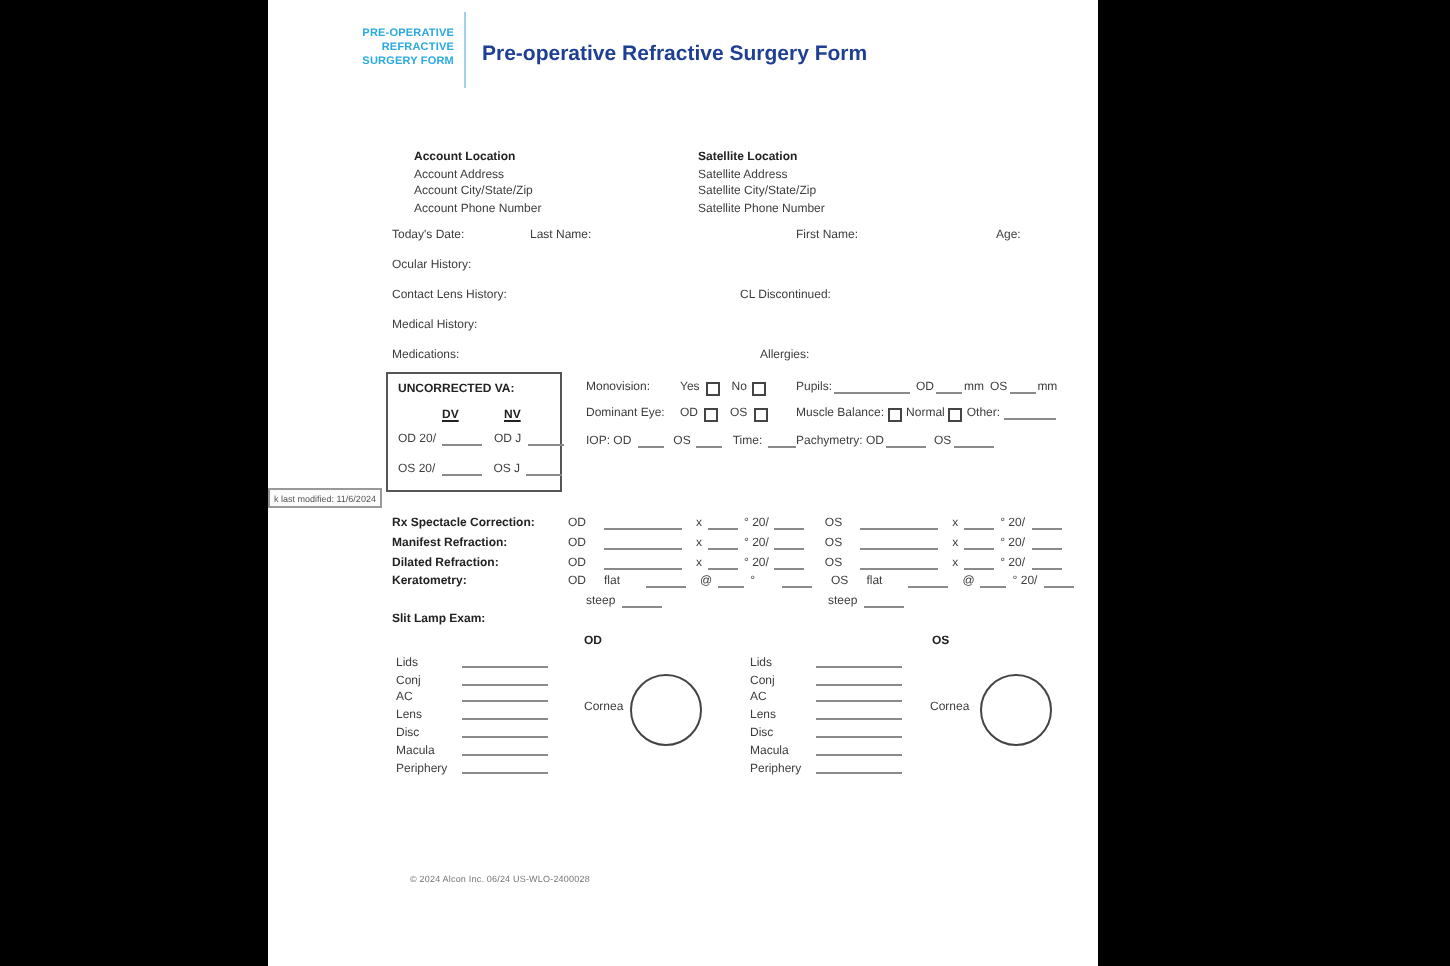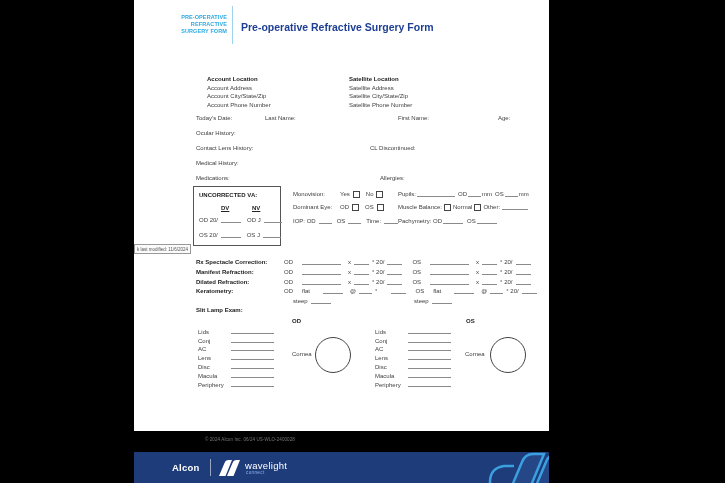--- a/index.html
+++ b/index.html
@@ -1,21 +1,21 @@
 <!DOCTYPE html>
 <html><head>
 <meta charset="utf-8">
 <style>
   html,body{margin:0;padding:0;}
   body{
     width:725px;height:483px;background:#000;position:relative;overflow:hidden;
     font-family:"Liberation Sans", sans-serif;
   }
   .page{
-    position:absolute;left:134px;top:0;width:415px;height:431px;background:#ffffff;
+    position:absolute;left:134px;top:0;width:415px;height:483px;background:#ffffff;
   }
   .abs{position:absolute;white-space:nowrap;}
   .row{position:absolute;display:flex;align-items:flex-end;column-gap:3px;white-space:nowrap;}
   .t{font-size:6px;color:#3d3d3d;line-height:8px;}
   .b{font-weight:bold;color:#222;}
   .ln{display:inline-block;border-bottom:1px solid #8a8a8a;height:1px;align-self:flex-end;margin-bottom:1px;}
   .cb{display:inline-block;width:7px;height:7px;border:1px solid #444;background:#fff;box-sizing:border-box;align-self:flex-end;margin-bottom:0;}
   
   .badge{position:absolute;left:0;top:14px;width:93px;text-align:right;
     color:#2BAAE2;font-weight:bold;font-size:5.5px;line-height:6.8px;letter-spacing:.1px;}
@@ -284,29 +284,14 @@
     <div class="sl-row">
         <span class="lab">Periphery</span>
         <span class="ln"></span>
       </div>
   </div>
   <span class="abs t" style="left:331px;top:350px;">Cornea</span>
   <div class="circle" style="left:356px;top:337px;"></div>
 
   <div class="copyright">© 2024 Alcon Inc.    06/24    US-WLO-2400028</div>
 
-  <div class="banner">
-    <span class="alcon">Alcon</span>
-    <span class="bdiv"></span>
-    <svg width="24" height="19" style="position:absolute;left:84px;top:6px;" aria-hidden="true">
-      <path d="M1,18 L6.5,5 Q7.5,2 10.5,2 L14,2 L7.5,18 Z" fill="#ffffff"></path>
-      <path d="M9,18 L14.5,5 Q15.5,2 18.5,2 L22,2 L15.5,18 Z" fill="#ffffff"></path>
-    </svg>
-    <span class="wl">wavelight</span>
-    <span class="connect">connect</span>
-    <svg width="110" height="60" style="position:absolute;left:350px;top:-10px;" aria-hidden="true">
-      <path d="M20,58 Q6,54 6,40 Q6,26 20,24 L30,24" fill="none" stroke="#3AA0E0" stroke-width="2.5"></path>
-      <path d="M22,58 L38,20 Q41,12 49,12 L60,12 L41,58 Z" fill="rgba(90,160,230,0.12)" stroke="#3AA0E0" stroke-width="2.5"></path>
-      <path d="M46,58 L62,20 Q65,12 73,12 L84,12 L65,58 Z" fill="rgba(90,160,230,0.12)" stroke="#3AA0E0" stroke-width="2.5"></path>
-    </svg>
-  </div>
 
 </div>
 
 </body></html>

